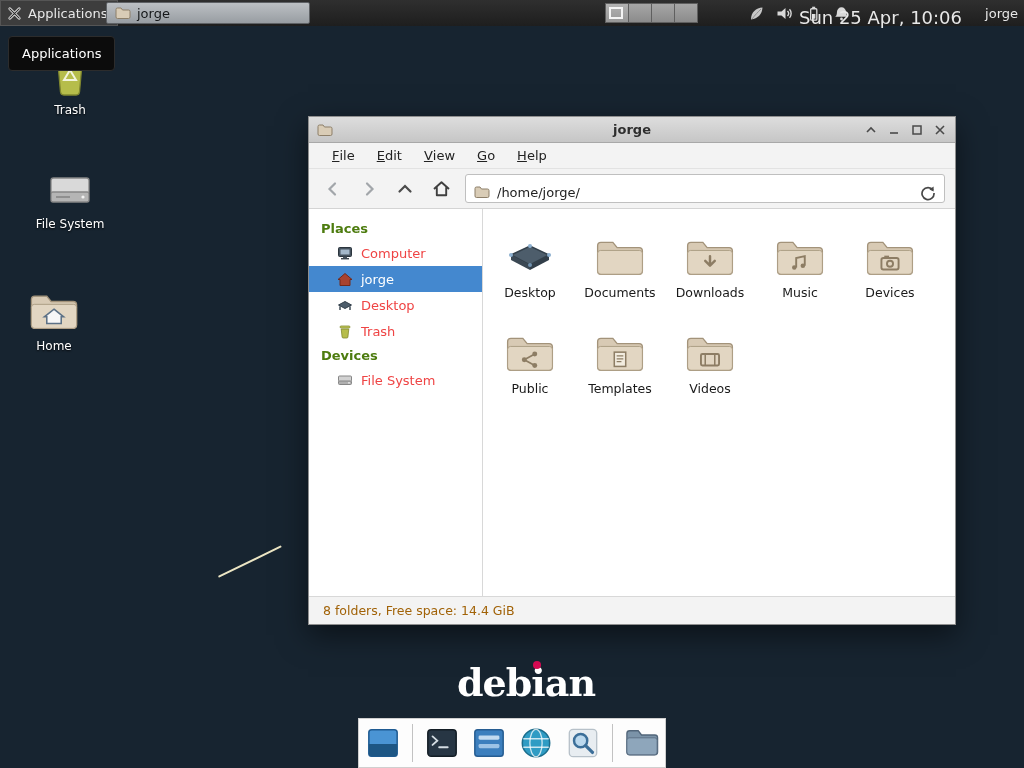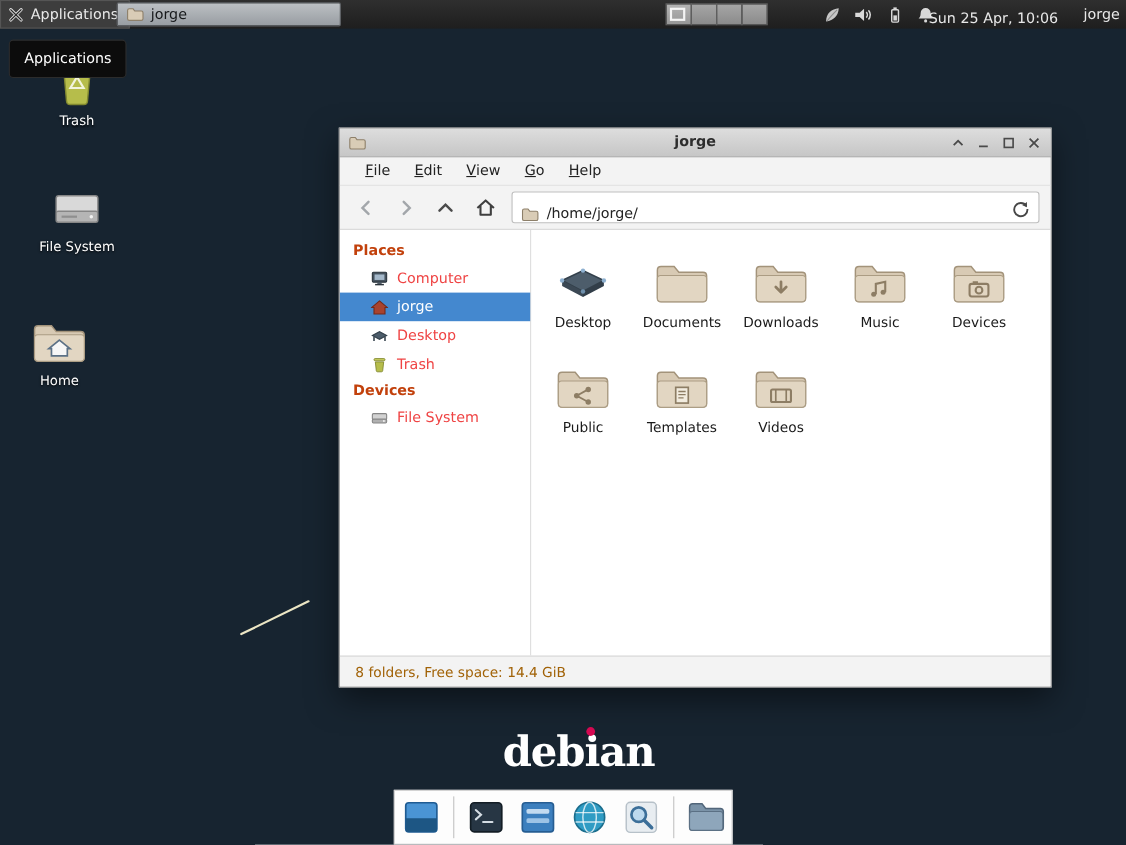--- a/index.html
+++ b/index.html
@@ -20,21 +20,21 @@
               background:linear-gradient(#bcc0c4,#989da2); border:1px solid #5e6165;
               border-radius:2px; color:#16181a; font-size:13px; }
   .pager { position:absolute; left:606px; top:3px; height:20px; display:flex; }
   .pager .ws { width:24px; height:20px; background:linear-gradient(#a6a6a6,#8b8b8b);
                border:1px solid #5f5f5f; margin-left:-1px; position:relative; }
   .pager .ws.active { background:linear-gradient(#b3b3b3,#979797); }
   .pager .ws .mini-win { position:absolute; left:3px; top:3px; width:14px; height:12px;
                border:2px solid #f4f4f4; }
   .tray { position:absolute; right:174px; top:0; height:26px; display:flex; align-items:center; gap:11px; }
   .clock { position:absolute; right:62px; top:0; height:34px; display:flex; align-items:center;
-           font-size:13px; color:#e8e8e8; white-space:nowrap; }
+           font-size:18px; color:#e8e8e8; white-space:nowrap; }
   .p-user { position:absolute; right:6px; top:0; height:26px; display:flex; align-items:center;
             font-size:13px; color:#e8e8e8; }
 
   
   .tooltip { position:absolute; left:8px; top:36px; background:#0c0c0c; border:1px solid #2c2c2c;
              color:#fff; padding:9px 13px; border-radius:4px; font-size:13px; z-index:60; }
 
   
   .dicon { position:absolute; width:100px; text-align:center; cursor:default; }
   .dicon svg { display:block; margin:0 auto 5px auto; }
@@ -55,25 +55,25 @@
   .win-controls { margin-left:auto; display:flex; gap:9px; z-index:2; }
   .win-controls span { width:14px; height:14px; display:flex; align-items:center; justify-content:center; }
   .menubar { height:26px; background:#f3f3f3; display:flex; align-items:center; padding-left:12px;
              border-bottom:1px solid #e2e2e2; }
   .menu-item { padding:0 11px; height:26px; display:flex; align-items:center; color:#222; font-size:13px; }
   .toolbar { height:40px; background:#f3f3f3; display:flex; align-items:center; gap:4px;
              padding:0 10px 0 8px; border-bottom:1px solid #d4d4d4; }
   .nav-btn { width:32px; height:30px; display:flex; align-items:center; justify-content:center;
              border-radius:3px; }
   .pathbar { flex:1; height:29px; background:#fff; border:1px solid #bfbfbf; border-radius:3px;
-             display:flex; align-items:flex-end; gap:7px; padding:0 8px; margin-left:4px; }
+             display:flex; align-items:flex-start; gap:7px; padding:10px 8px; margin-left:4px; }
   .pathbar .path-text { flex:1; color:#222; font-size:13px; }
   .win-body { flex:1; display:flex; min-height:0; }
   .sidebar { width:174px; background:#fff; border-right:1px solid #d8d8d8; padding-top:8px; }
-  .side-header { font-weight:bold; color:#c2410c; font-size:13px; padding:4px 0 4px 12px; }
+  .side-header { font-weight:bold; color:#4d7c0f; font-size:13px; padding:4px 0 4px 12px; }
   .side-item { height:26px; display:flex; align-items:center; gap:8px; padding-left:28px;
                color:#ef4444; font-size:13px; }
   .side-item.selected { background:#4488cf; color:#fff; }
   .files { flex:1; background:#fff; padding:14px 0 0 2px; display:flex; flex-wrap:wrap;
            align-content:flex-start; }
   .fitem { width:90px; height:92px; margin-bottom:4px; display:flex; flex-direction:column;
            align-items:center; }
   .ficon { height:56px; display:flex; align-items:flex-end; justify-content:center; }
   .flabel { margin-top:6px; font-size:12.5px; color:#1a1a1a; text-align:center; }
   .statusbar { height:28px; background:#f3f3f3; border-top:1px solid #d8d8d8;

